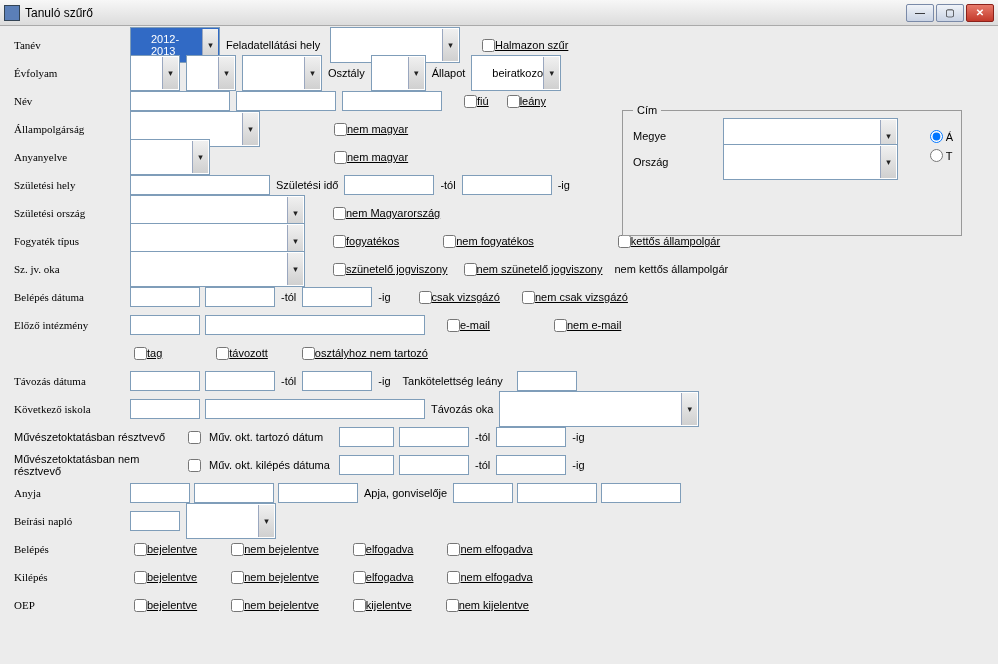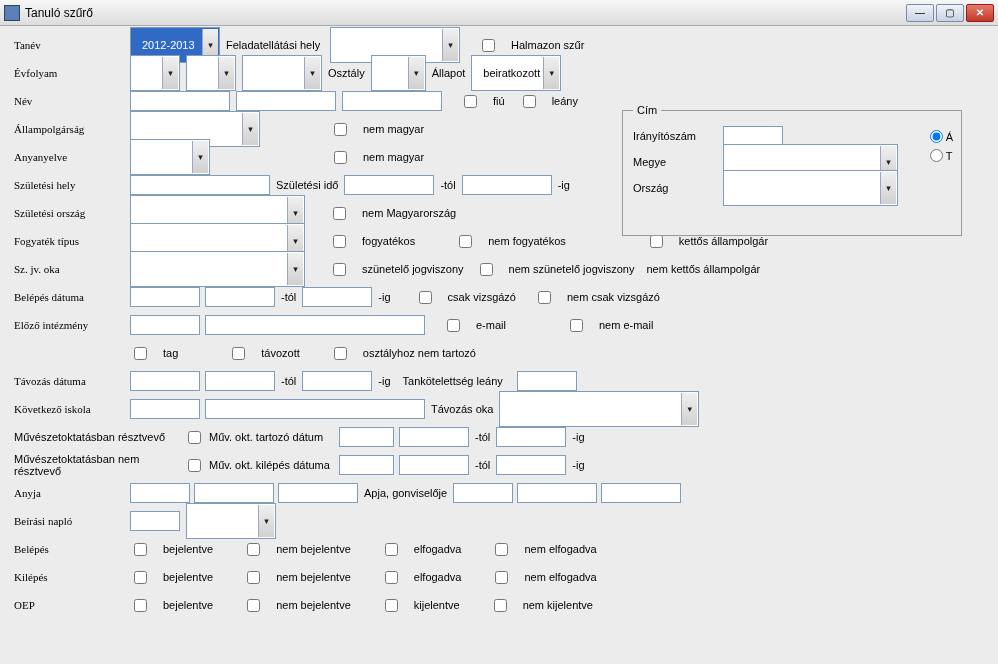--- a/index.html
+++ b/index.html
@@ -49,32 +49,32 @@
     padding: 1px 3px;
     font: inherit;
   }
   .sel {
     height: 36px;
     background:#fff;
     border:1px solid #7f9db9;
     position:relative;
     display:flex;
     align-items:center;
-    padding: 0 11px;
+    padding: 0 20px;
     font:inherit;
   }
   .sel .arrowbtn {
     position:absolute; right:1px; top:1px; bottom:1px; width:16px;
     background: linear-gradient(to bottom,#f0f0f0,#d0d0d0);
     border-left:1px solid #9aa7bf;
     display:flex;align-items:center;justify-content:center;
   }
   .sel .arrowbtn::after { content:"▾"; font-size:9px; color:#222; }
   .sel.selected { background:#316ac5; color:#fff; }
-  .cb { display:flex; align-items:center; gap:16px; padding-left:4px; white-space:nowrap; }
+  .cb { display:flex; align-items:center; gap:0; padding-left:4px; white-space:nowrap;text-decoration:underline; }
   .cb input { margin:0; width:13px; height:13px; }
   .rb { display:flex; align-items:center; gap:3px; }
   .rb input { margin:0; width:13px; height:13px; }
   fieldset.addrbox {
     position:absolute;
     left: 620px; top: 78px;
     width: 340px; height: 132px;
     border:1px solid #999;
     padding: 8px 50px 8px 10px;
     background:#ececec;
@@ -410,24 +410,20 @@
         <span>kijelentve</span>
       </label>
     <label class="cb" style="margin-left:30px">
         <input type="checkbox" style="">
         <span>nem kijelentve</span>
       </label>
   </div>
 
   <fieldset class="addrbox">
     <legend>Cím</legend>
-    <div class="addr-row">
-      <div class="albl">Irányítószám</div>
-      <input class="txt w60" style="">
-    </div>
     <div class="addr-row">
       <div class="albl">Megye</div>
       <div class="sel w175">
           <div class="arrowbtn"></div>
         </div>
     </div>
     <div class="addr-row">
       <div class="albl">Ország</div>
       <div class="sel w175">
           <div class="arrowbtn"></div>

